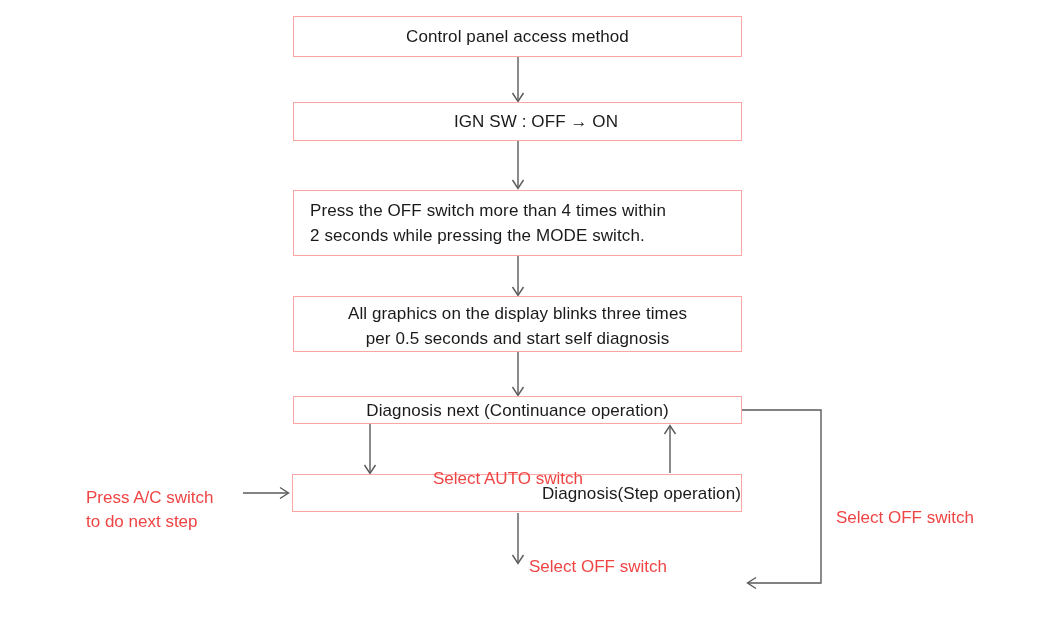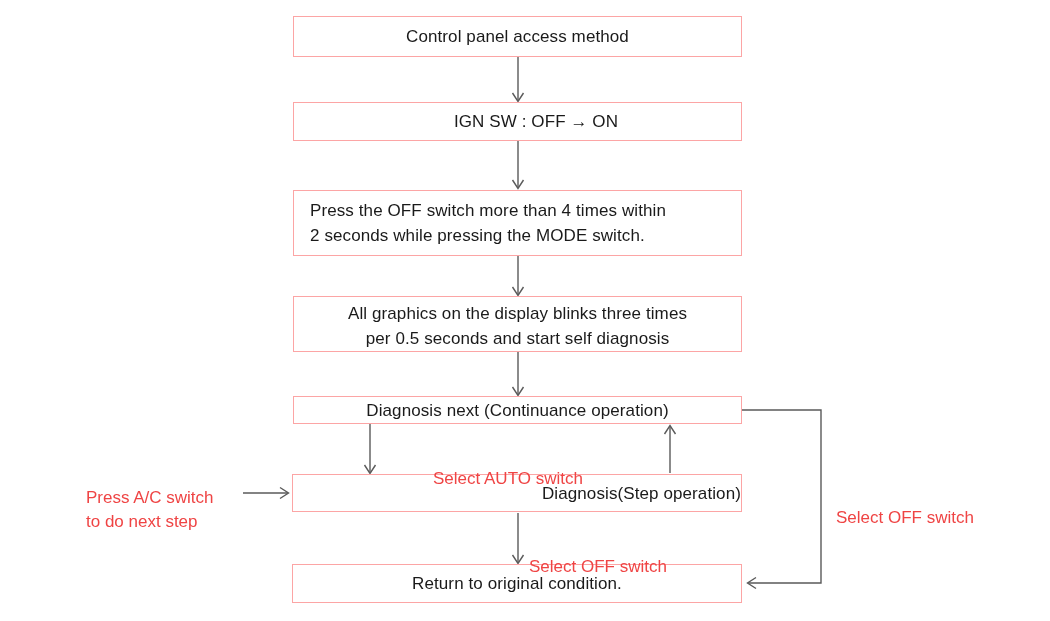--- a/index.html
+++ b/index.html
@@ -110,23 +110,20 @@
   </div>
 
   <div class="node" style="left:293px; top:396px; width:449px; height:28px;">
     <span class="node-text">Diagnosis next (Continuance operation)</span>
   </div>
 
   <div class="node" style="left:292px; top:474px; width:450px; height:38px;justify-content:flex-end;">
     <span class="node-text">Diagnosis(Step operation)</span>
   </div>
 
-  <div class="node" style="left:292px; top:564px; width:450px; height:39px;">
-    <span class="node-text">Return to original condition.</span>
-  </div>
 
   <div class="edge-label" style="left:433px; top:443px;">
     <span>Select AUTO switch</span>
   </div>
 
   <div class="edge-label" style="left:529px; top:531px;">
     <span>Select OFF switch</span>
   </div>
 
   <div class="edge-label" style="left:836px; top:482px;">

